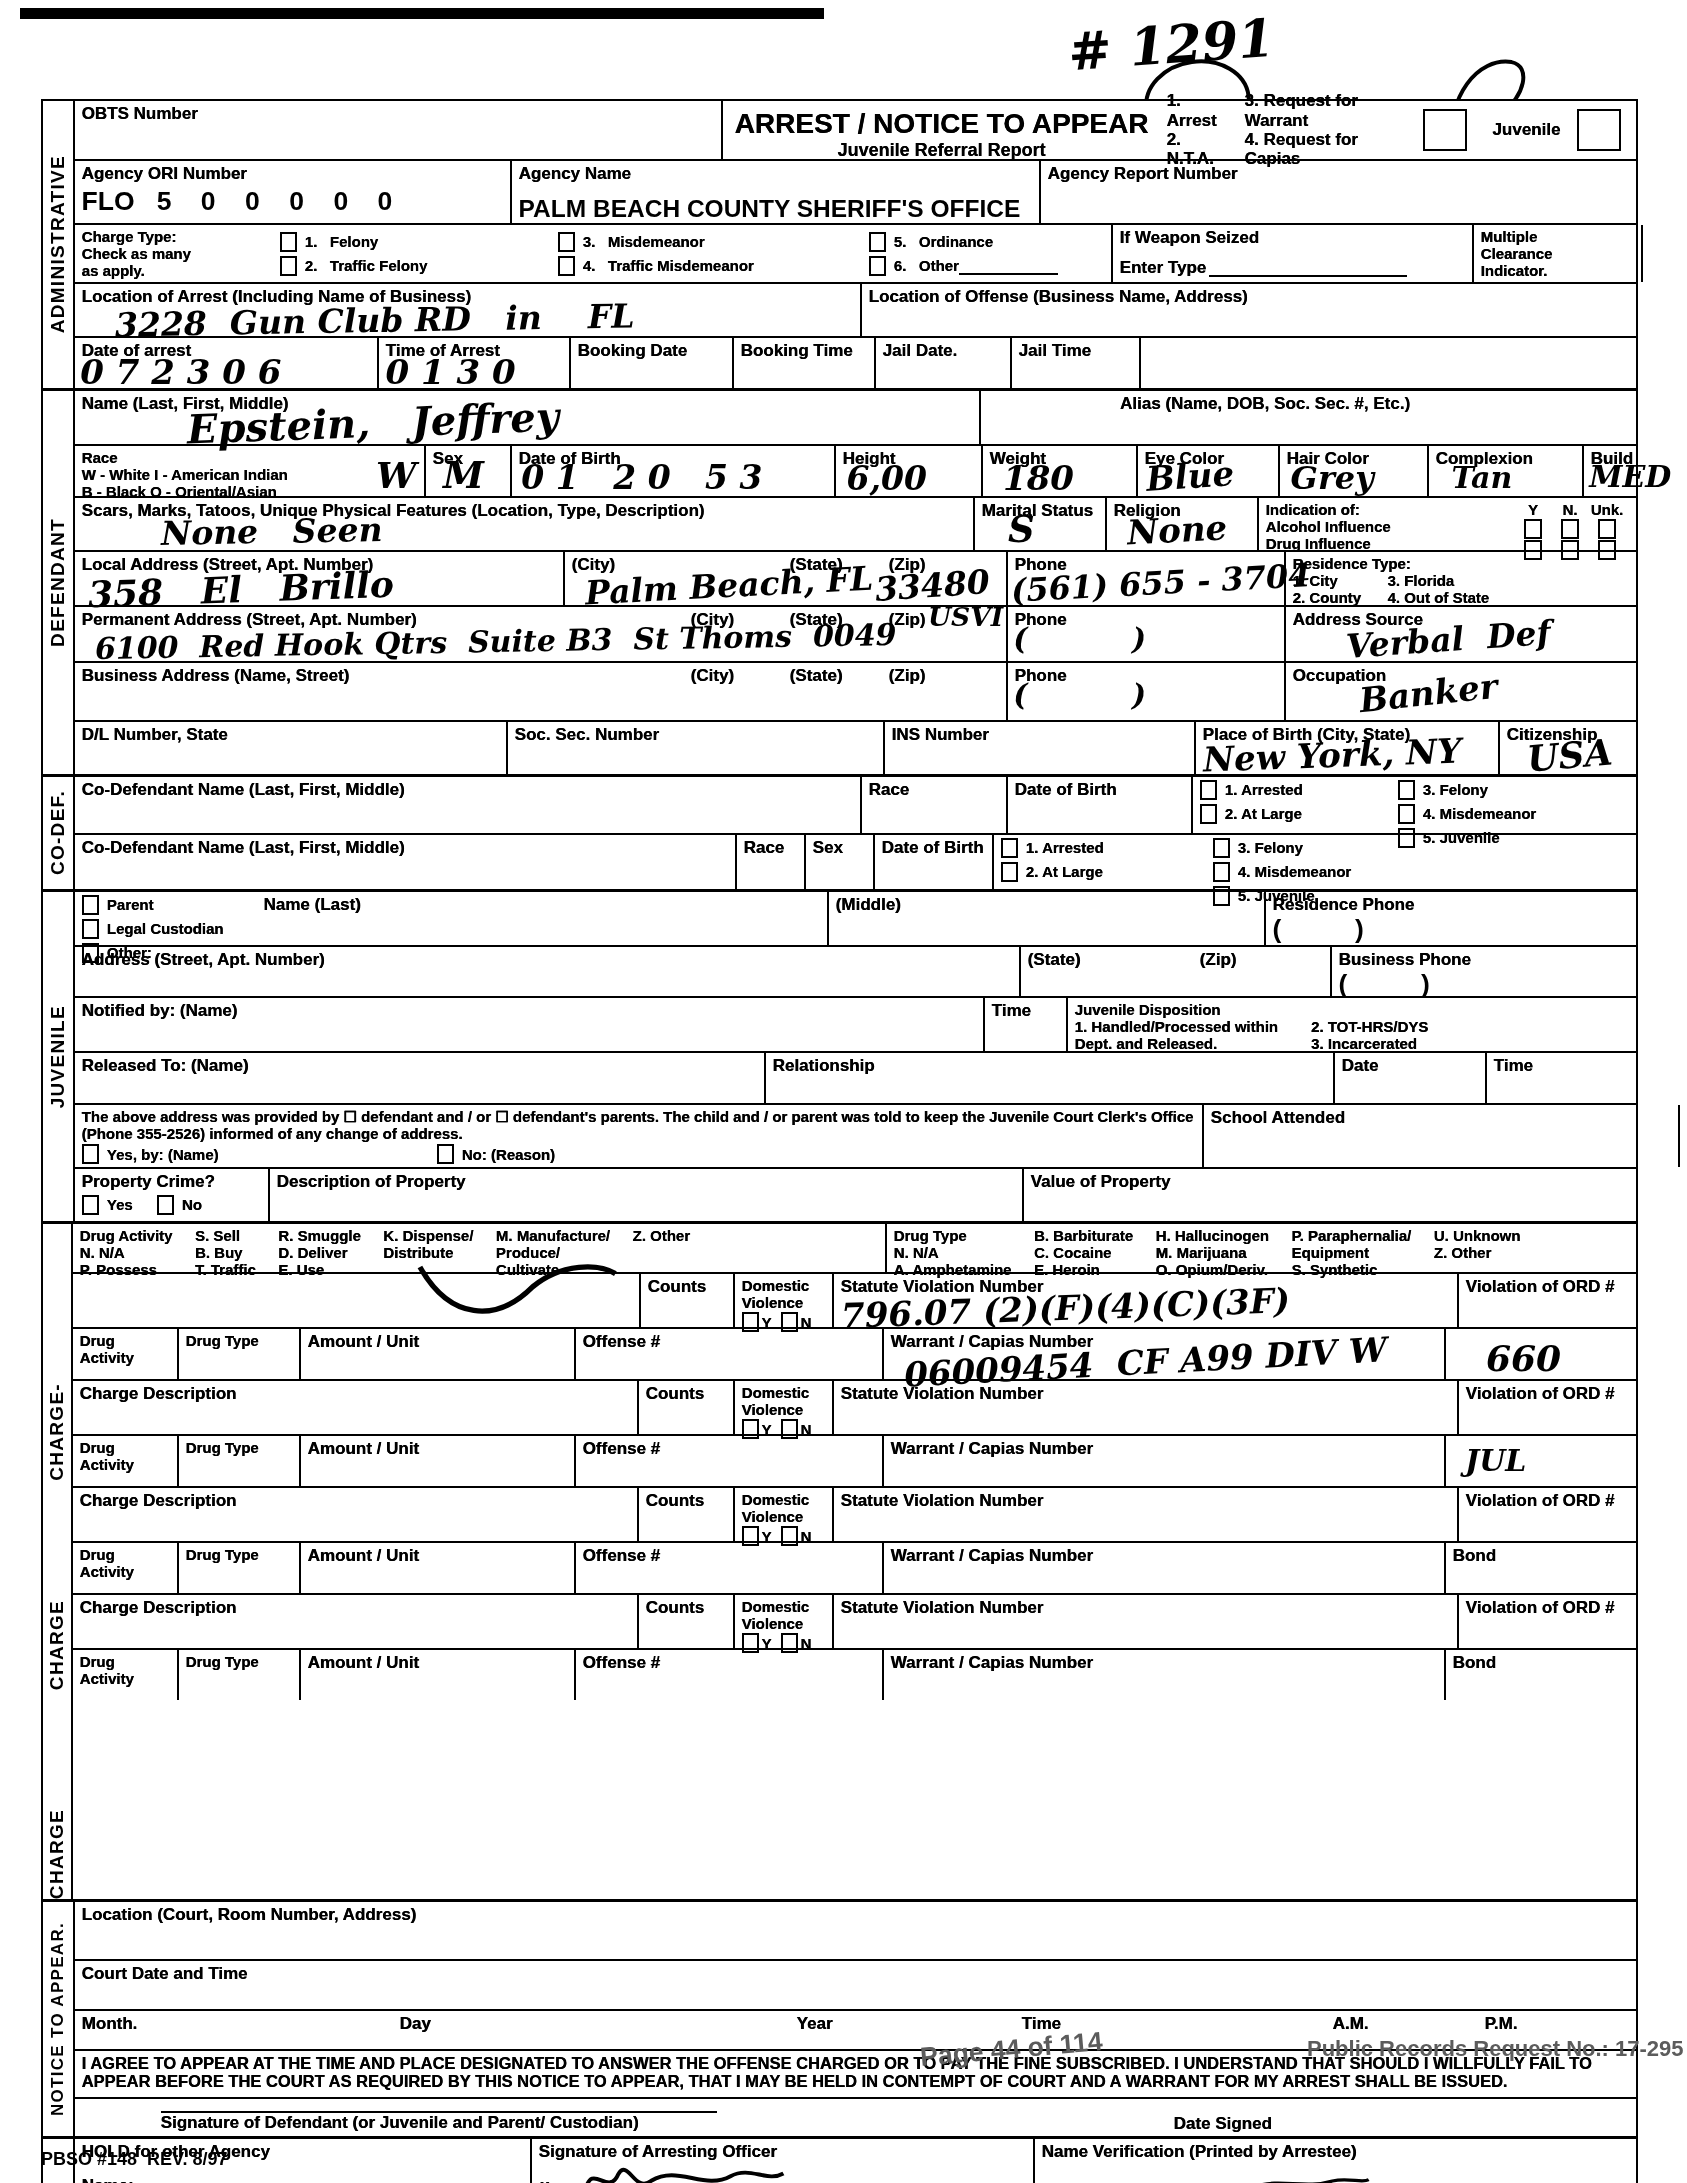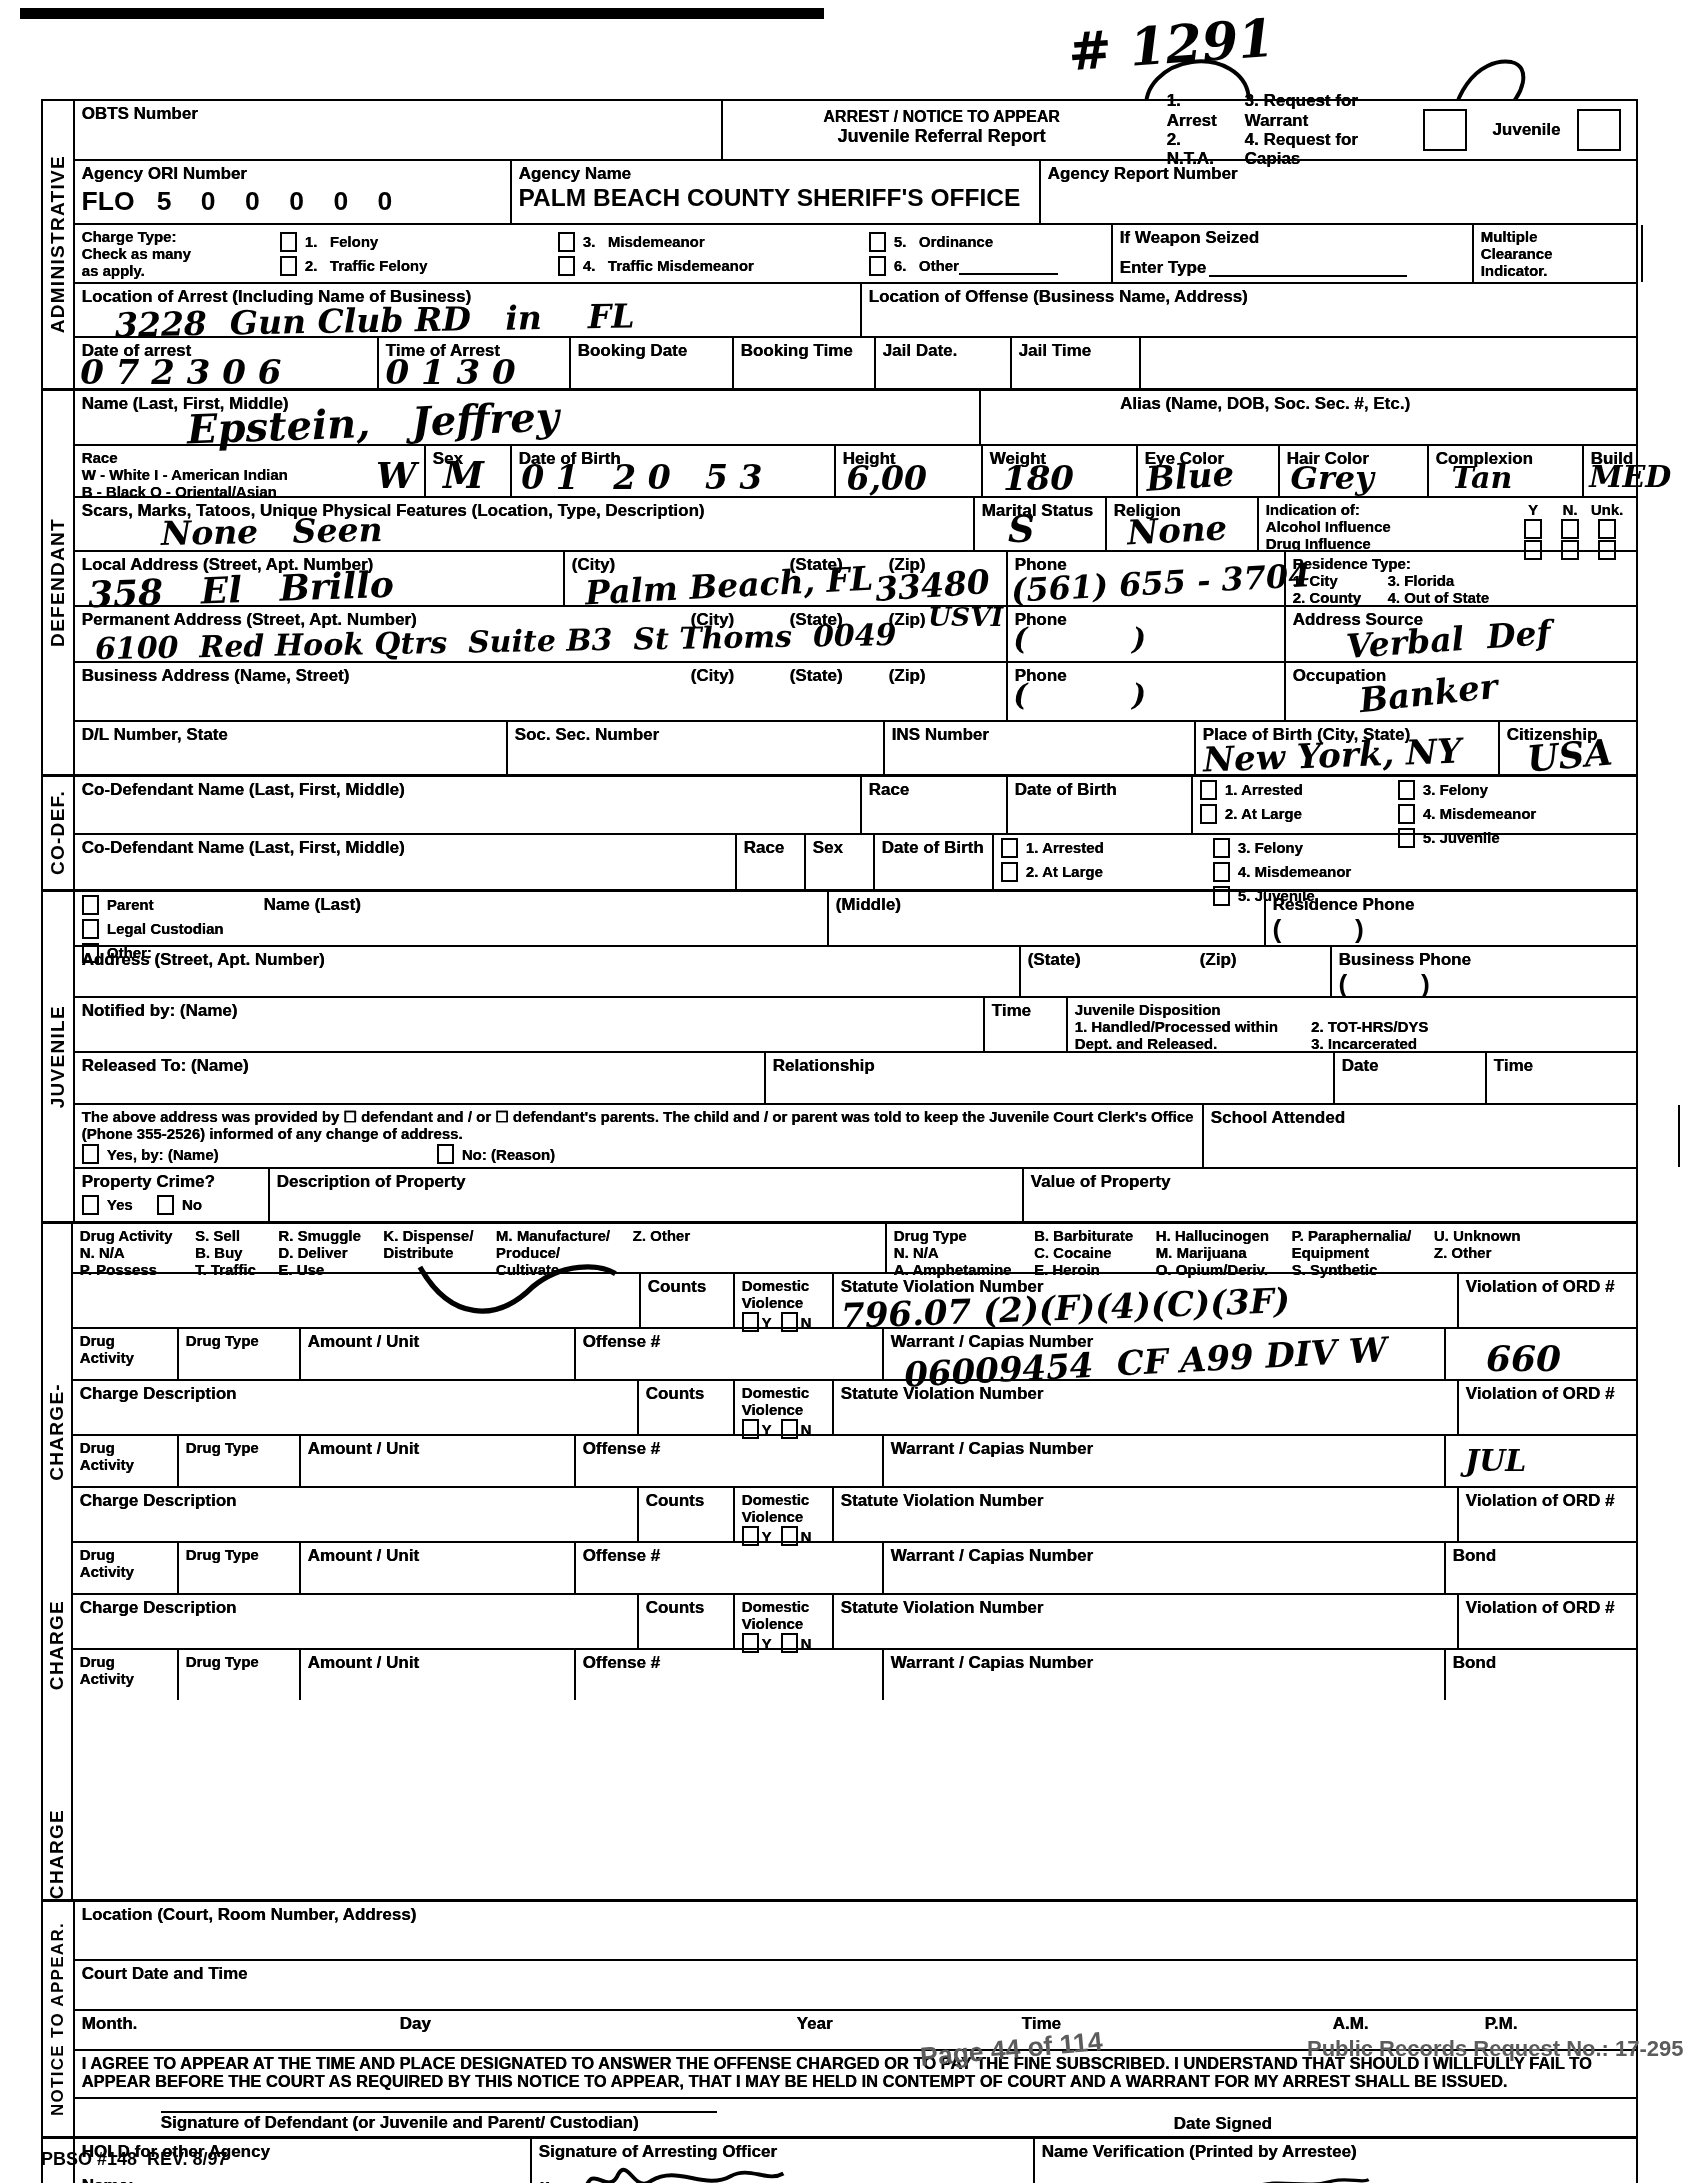--- a/index.html
+++ b/index.html
@@ -53,21 +53,21 @@
     <div class="sec">
       <div class="side">
           <b>ADMINISTRATIVE</b>
         </div>
       <div class="rows">
         <div class="row" style="height:58px">
           <div class="c" style="width:648px">
             <span class="l">OBTS Number</span>
           </div>
           <div class="c" style="width:437px;border-right:none;text-align:center;padding-top:6.6px">
-            <span class="l" style="font-size:16px">ARREST / NOTICE TO APPEAR</span>
+            <span class="l" style="font-size:28px">ARREST / NOTICE TO APPEAR</span>
             <span class="l" style="font-size:18px">Juvenile Referral Report</span>
           </div>
           <div class="c last" style="border-right:none;display:flex;gap:17px;align-items:center">
             <div>
               <span class="l">1. Arrest</span>
               <span class="l">2. N.T.A.</span>
             </div>
             <div>
               <span class="l">3. Request for Warrant</span>
               <span class="l">4. Request for Capias</span>
@@ -78,21 +78,21 @@
           </div>
         </div>
 
         <div class="row" style="height:62px">
           <div class="c" style="width:437px">
             <span class="l">Agency ORI Number</span>
             <span class="pr" style="font-size:26.5px;margin-top:2.6px">FLO   5    0    0    0    0    0</span>
           </div>
           <div class="c" style="width:529px">
             <span class="l">Agency Name</span>
-            <span class="pr" style="font-size:24.5px;margin-top:1px">PALM BEACH COUNTY SHERIFF'S OFFICE</span>
+            <span class="pr" style="font-size:24.5px;margin-top:12px">PALM BEACH COUNTY SHERIFF'S OFFICE</span>
           </div>
           <div class="c last">
             <span class="l">Agency Report Number</span>
           </div>
         </div>
 
         <div class="row" style="height:57px">
           <div class="c" style="width:198px;border-right:none">
             <span class="l sm">Charge Type:
 Check as many

